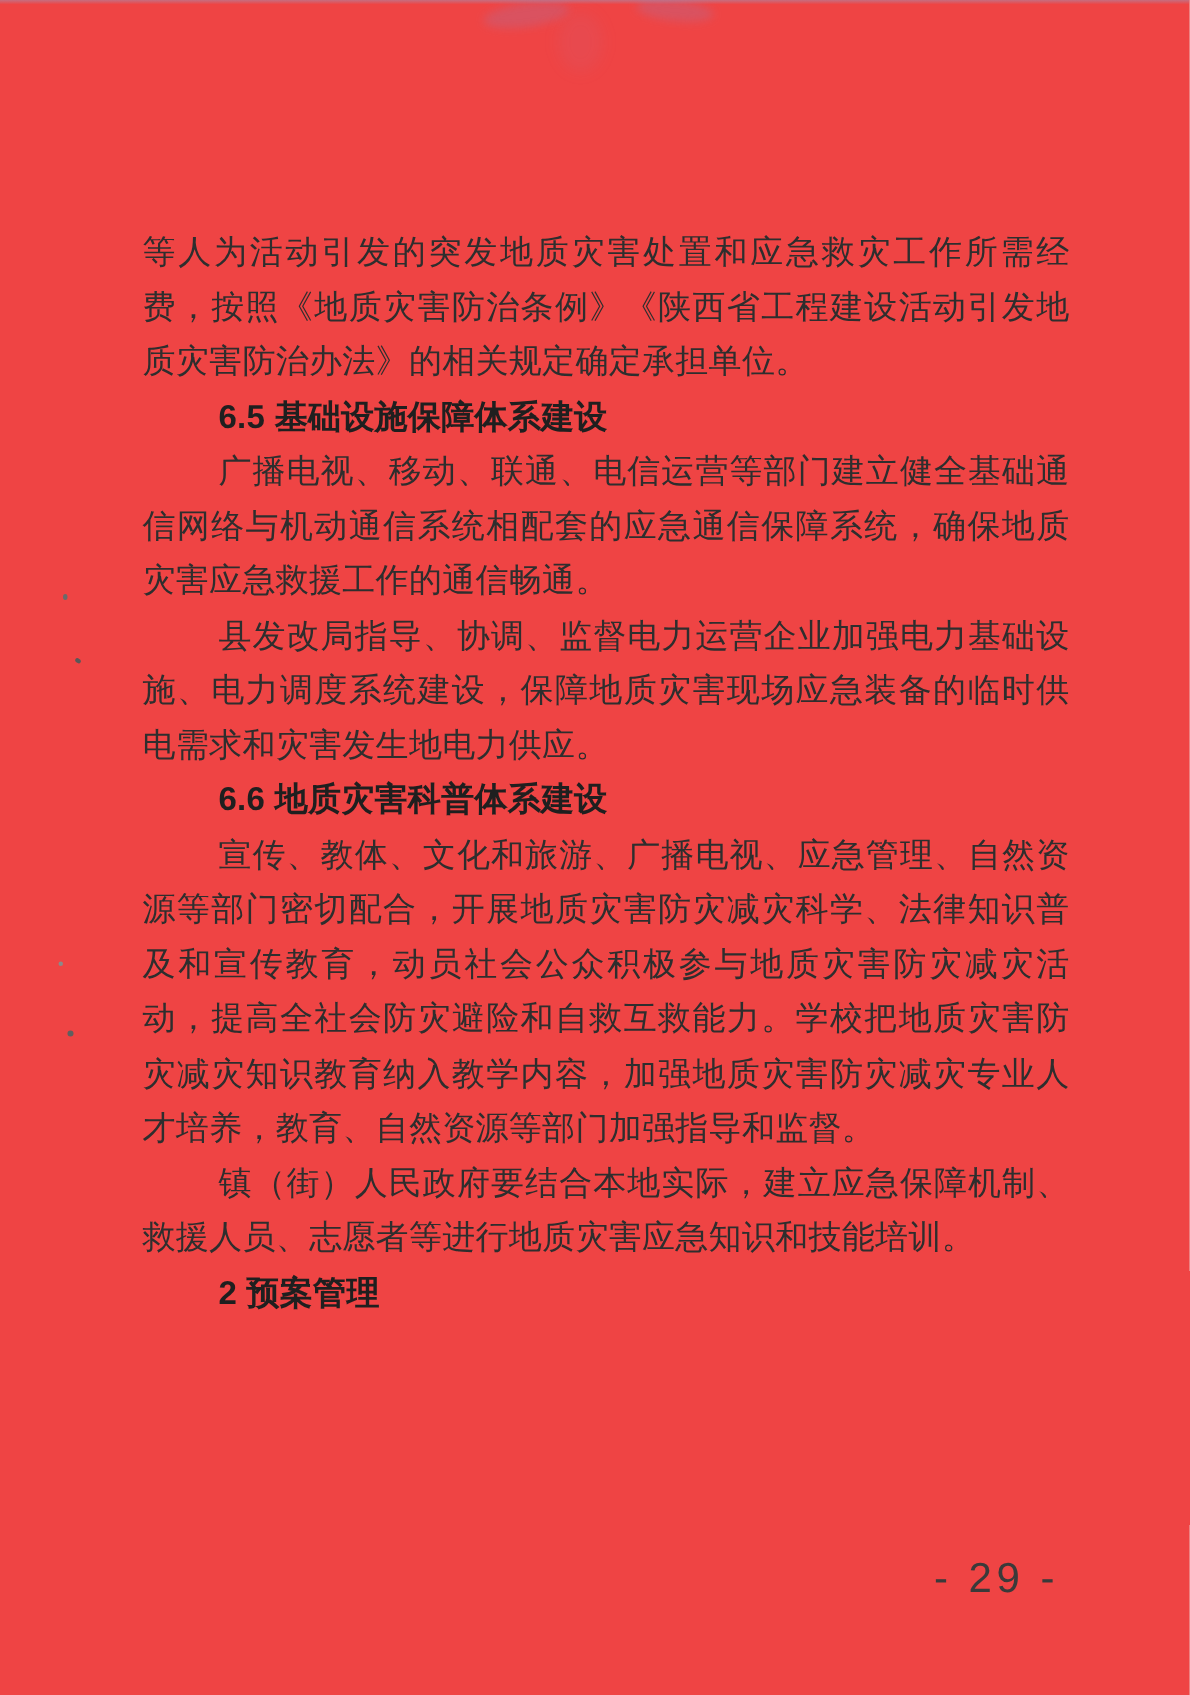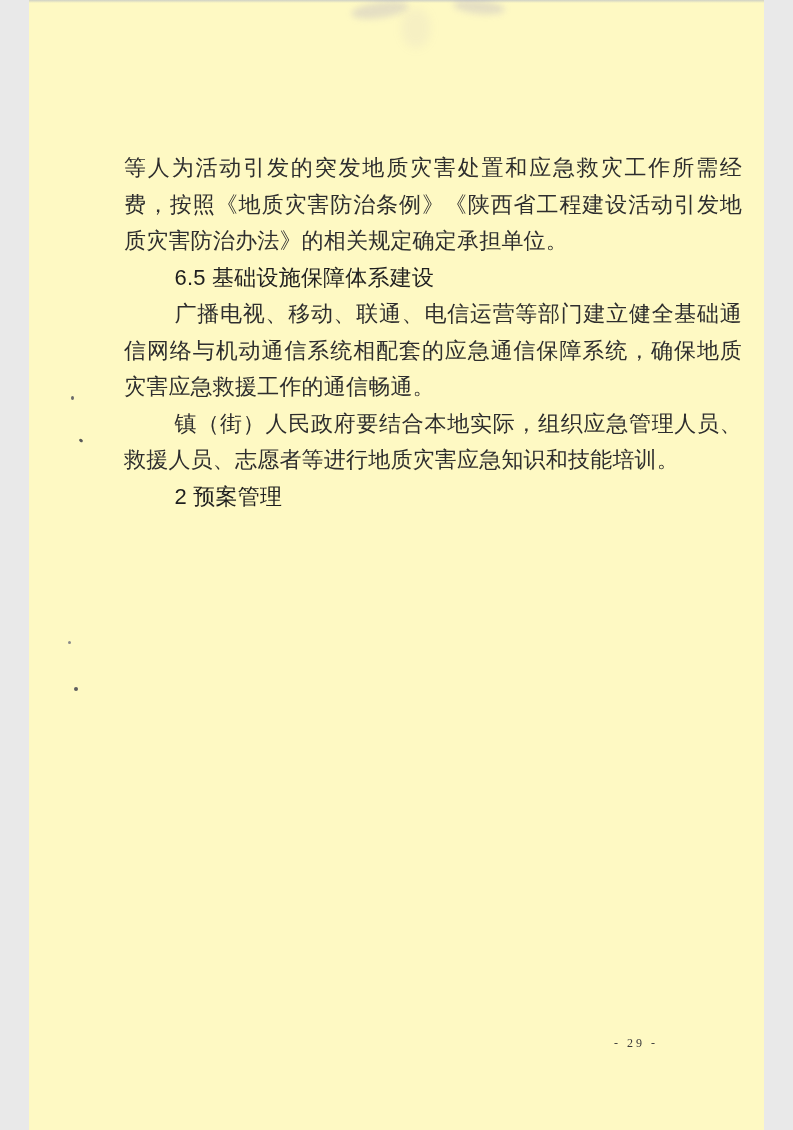--- a/index.html
+++ b/index.html
@@ -1,23 +1,23 @@
 <!DOCTYPE html>
 <html><head>
 <meta charset="utf-8">
 <style>
   html, body { margin: 0; padding: 0; }
   body { background: #e9e9e9; font-family: "Liberation Serif", "DejaVu Serif", serif; }
 
   .page {
     position: relative;
-    width: 735px;
+    width: 793px;
     height: 1130px;
     margin: 0 auto;
-    background: #fef9c3;
+    background: #ef4444;
     overflow: hidden;
     color: #2e2e2e;
   }
 
   
   .scan-edge {
     position: absolute;
     top: 0; left: 0;
     width: 100%; height: 3px;
     background: linear-gradient(to bottom, rgba(150,160,200,0.45), rgba(150,160,200,0));
@@ -64,51 +64,54 @@
   .para {
     font-family: "Liberation Serif", "DejaVu Serif", serif;
     font-weight: 400;
     text-indent: 2.3em;
     color: #2e2e2e;
   }
   .para.no-indent { text-indent: 0; }
 
   .heading {
     font-family: "Liberation Sans", "DejaVu Sans", sans-serif;
-    font-weight: 400;
+    font-weight: 700;
     text-indent: 2.3em;
     color: #1f1f1f;
   }
 
   .page-number {
     position: absolute;
-    right: 106px;
+    right: 87px;
     top: 1036px;
-    font-size: 12px;
+    font-size: 28px;
     letter-spacing: 3px;
     color: #3a3a3a;
-    font-family: Liberation Serif, serif;
+    font-family: Liberation Sans, sans-serif;
   }
 </style>
 </head>
 <body>
 
 <div class="page">
 
   <div class="scan-edge"></div>
   <div class="smudge smudge-a"></div>
   <div class="smudge smudge-b"></div>
   <div class="smudge smudge-c"></div>
   <div class="speck speck-1"></div>
   <div class="speck speck-2"></div>
   <div class="speck speck-3"></div>
   <div class="speck speck-4"></div>
 
   <main class="content">
       <p class="para no-indent">等人为活动引发的突发地质灾害处置和应急救灾工作所需经费，按照《地质灾害防治条例》《陕西省工程建设活动引发地质灾害防治办法》的相关规定确定承担单位。</p>
       <h3 class="heading">6.5 基础设施保障体系建设</h3>
       <p class="para">广播电视、移动、联通、电信运营等部门建立健全基础通信网络与机动通信系统相配套的应急通信保障系统，确保地质灾害应急救援工作的通信畅通。</p>
-      <p class="para">镇（街）人民政府要结合本地实际，组织应急管理人员、救援人员、志愿者等进行地质灾害应急知识和技能培训。</p>
+      <p class="para">县发改局指导、协调、监督电力运营企业加强电力基础设施、电力调度系统建设，保障地质灾害现场应急装备的临时供电需求和灾害发生地电力供应。</p>
+      <h3 class="heading">6.6 地质灾害科普体系建设</h3>
+      <p class="para">宣传、教体、文化和旅游、广播电视、应急管理、自然资源等部门密切配合，开展地质灾害防灾减灾科学、法律知识普及和宣传教育，动员社会公众积极参与地质灾害防灾减灾活动，提高全社会防灾避险和自救互救能力。学校把地质灾害防灾减灾知识教育纳入教学内容，加强地质灾害防灾减灾专业人才培养，教育、自然资源等部门加强指导和监督。</p>
+      <p class="para">镇（街）人民政府要结合本地实际，建立应急保障机制、救援人员、志愿者等进行地质灾害应急知识和技能培训。</p>
       <h3 class="heading">2 预案管理</h3>
     </main>
 
   <div class="page-number">- 29 -</div>
 </div>
 
 </body></html>

